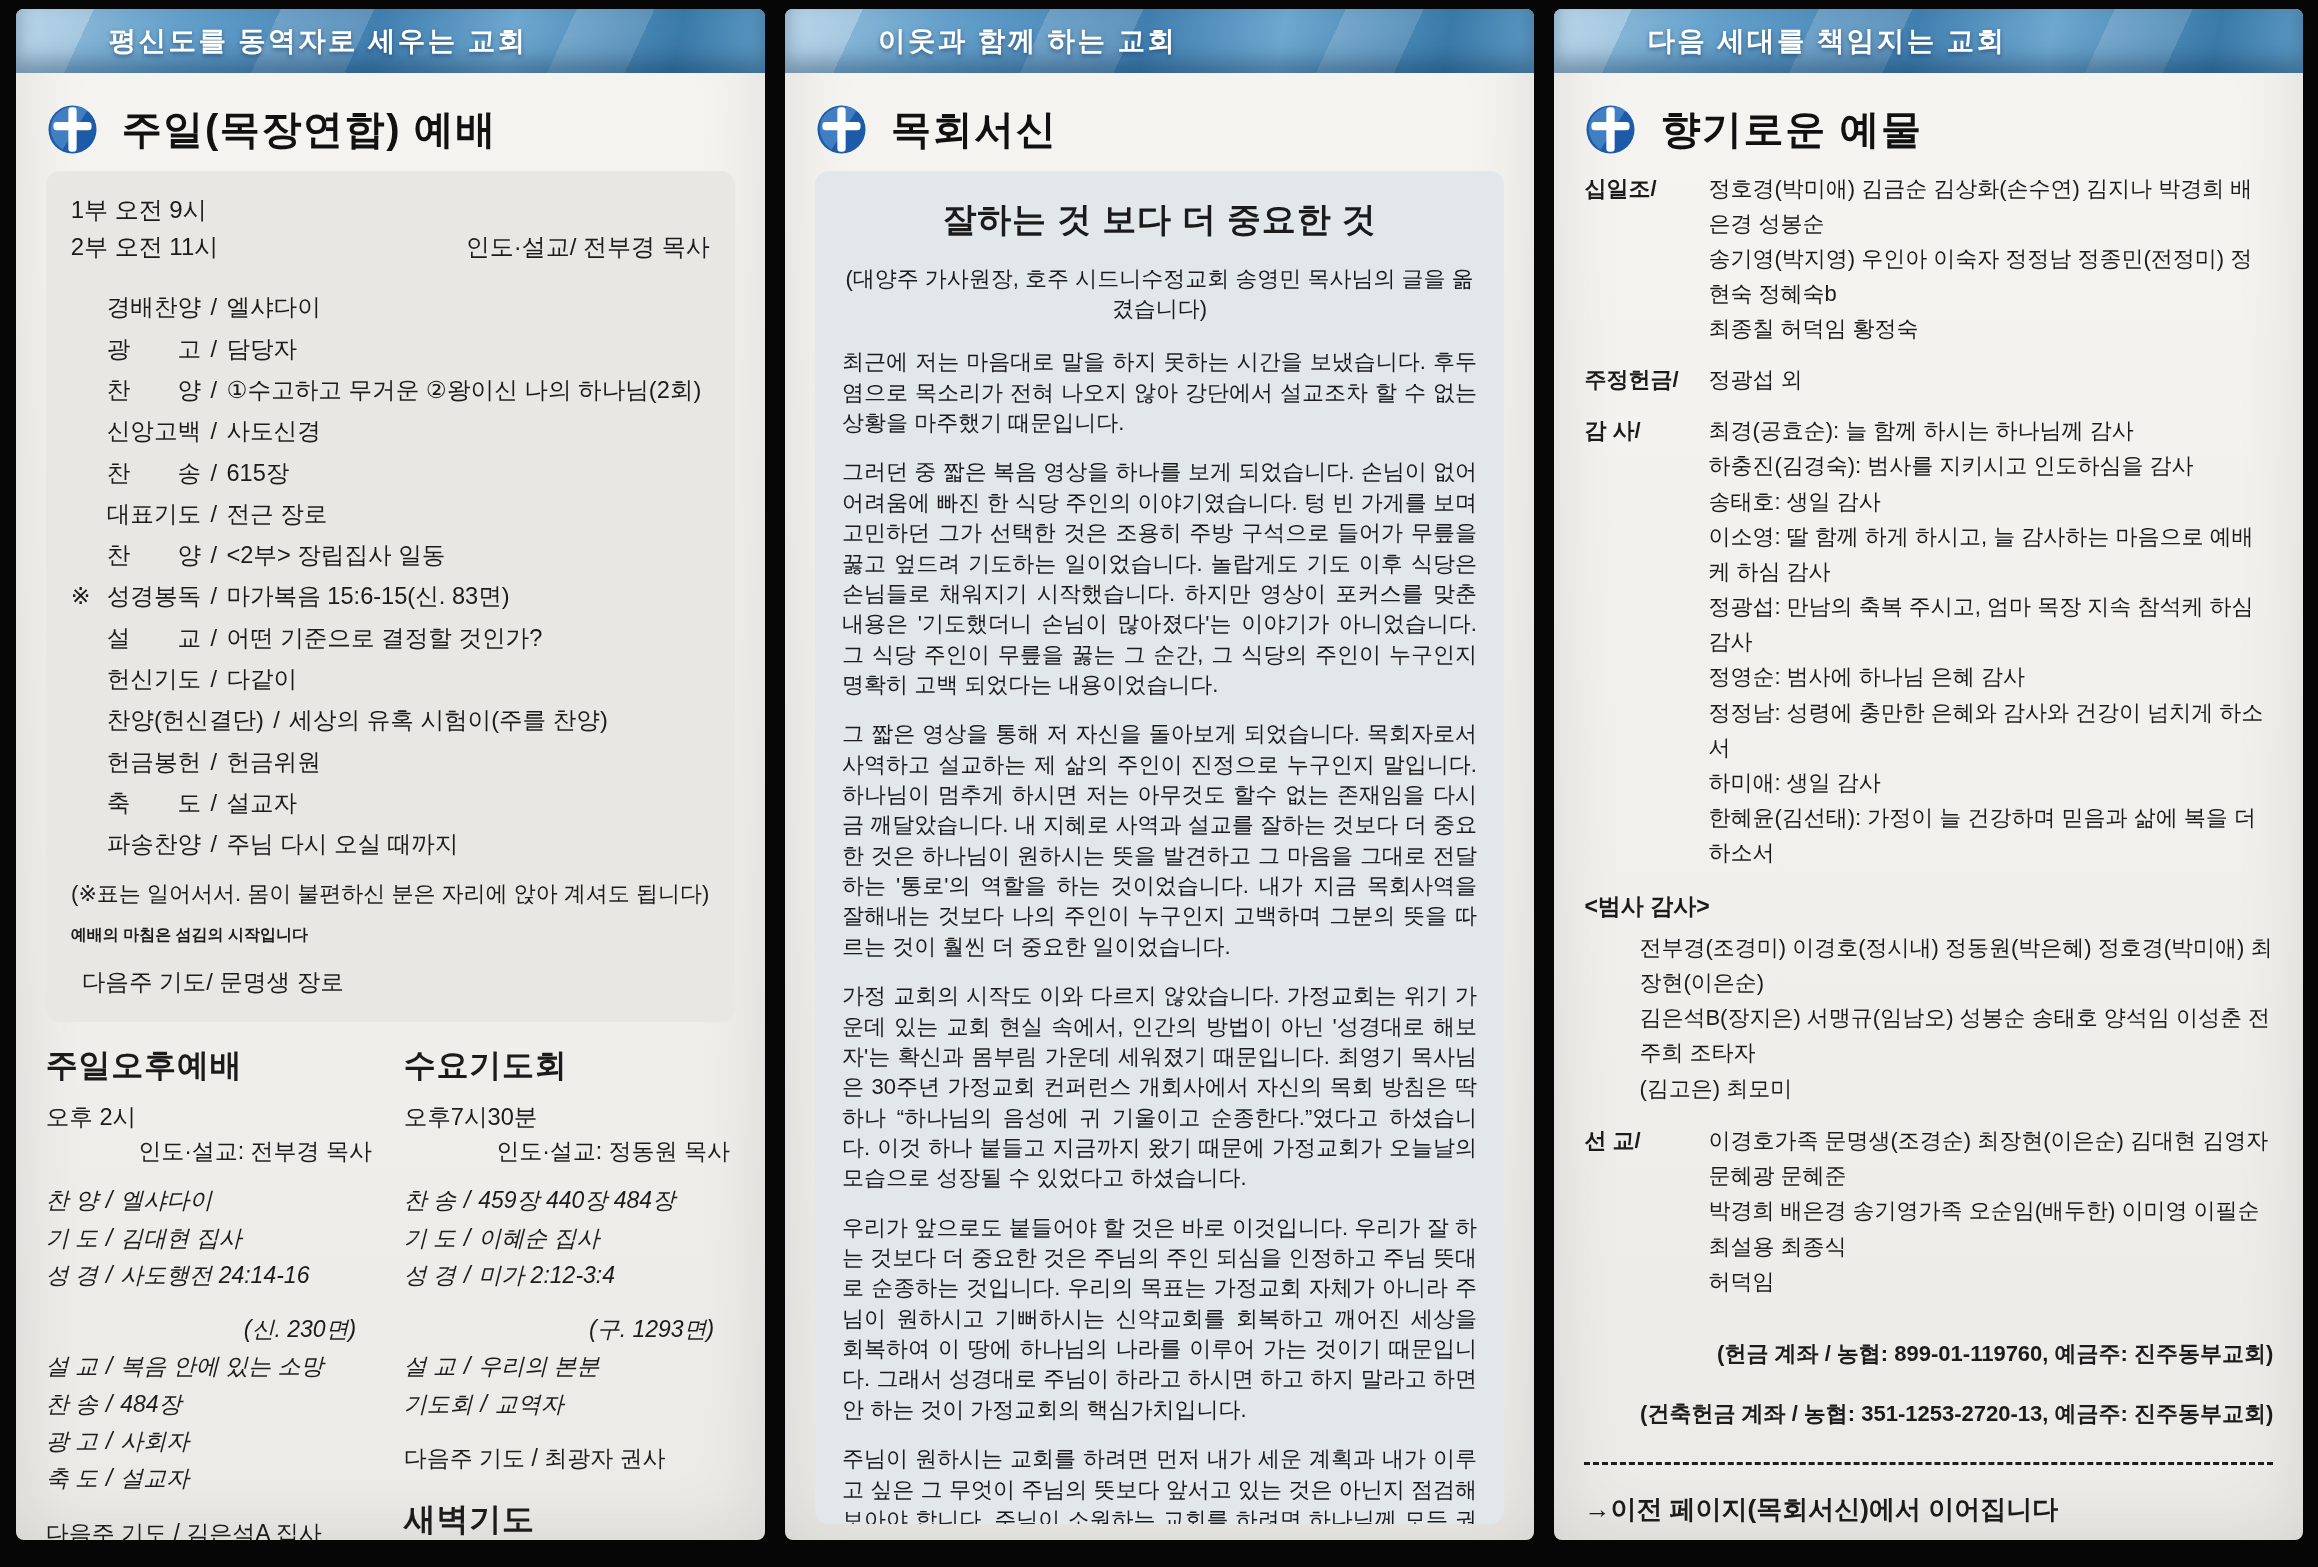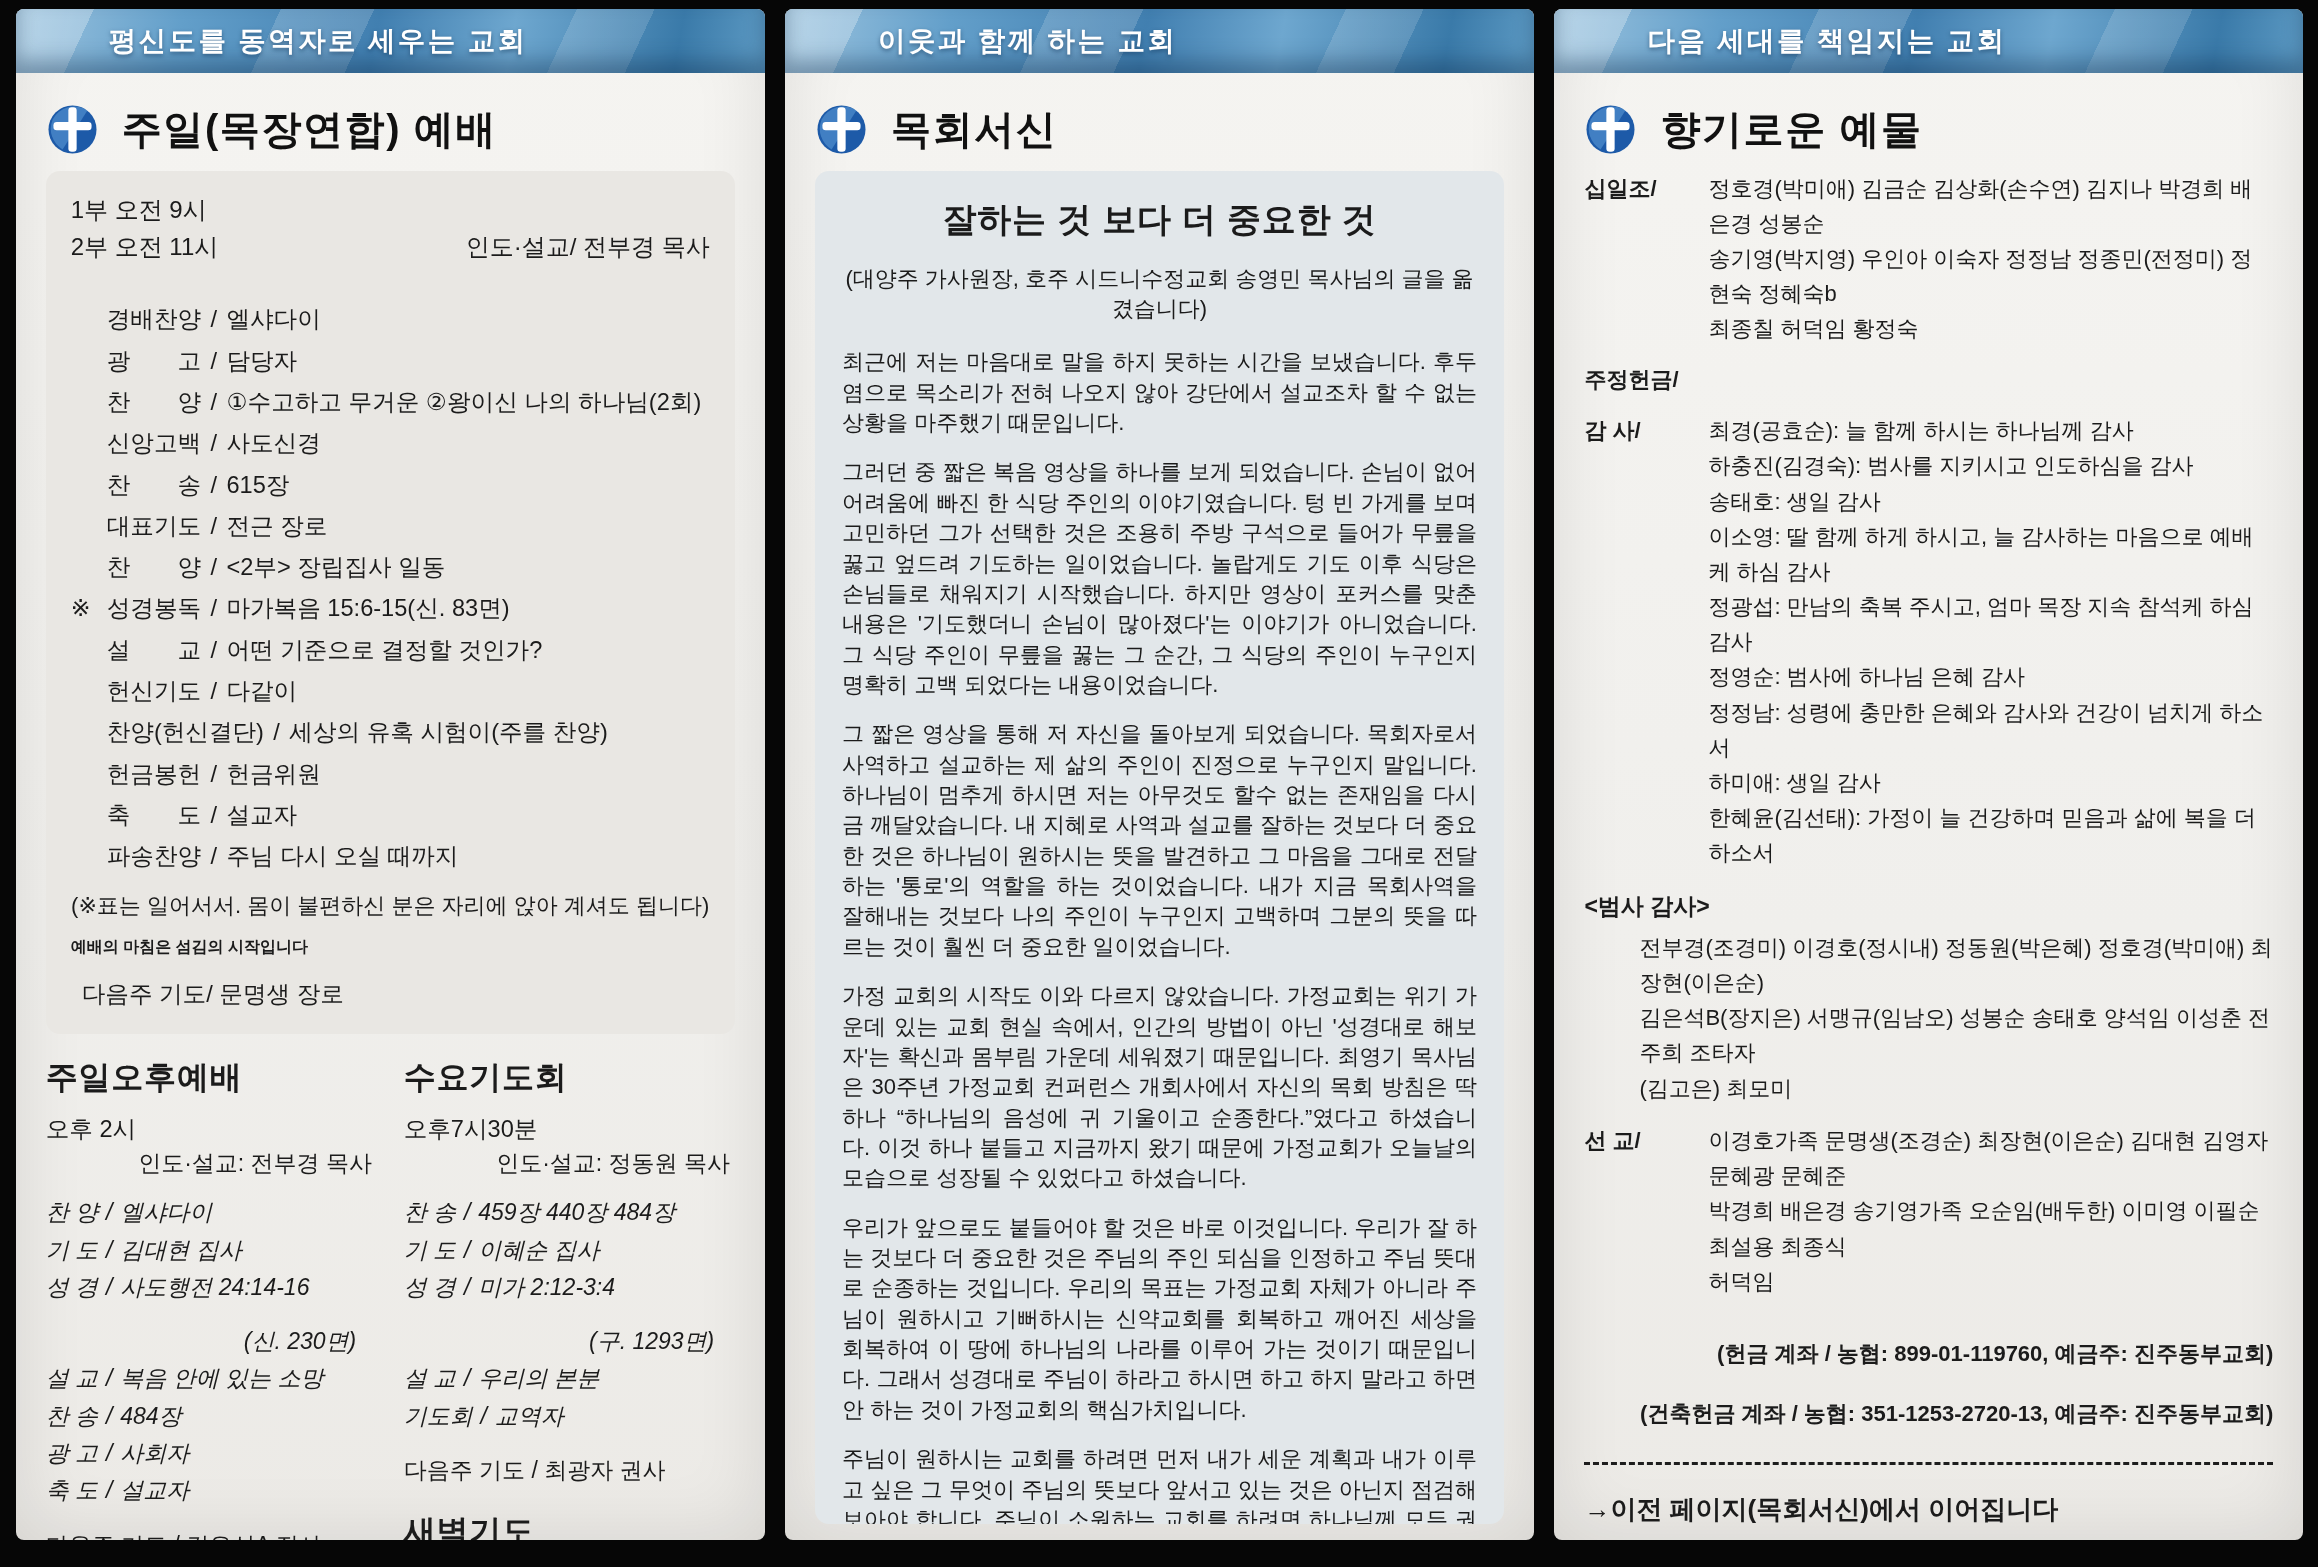--- a/index.html
+++ b/index.html
@@ -25,21 +25,21 @@
     box-shadow:inset 0 -12.6px 20.4px rgba(12,44,76,.38);
     text-shadow:0 1.6px 4.7px rgba(16,48,82,.55);
   }
   .paper{flex:1;min-height:0;overflow:hidden;padding:15.7px 30px 15.7px;display:flex;flex-direction:column;}
   .head{display:flex;align-items:center;gap:23px;margin:12.6px 0 14px;}
   .head h1{margin:0;font-size:40px;font-weight:800;letter-spacing:1.6px;color:#111;}
   .logo{width:53px;height:53px;flex:none;display:inline-block;}
 
   
   .box{background:#e9e7e3;border-radius:14px;padding:20.4px 25px 23.6px;}
-  .meta{display:flex;justify-content:space-between;align-items:flex-end;font-size:24px;line-height:1.55;margin-bottom:34px;}
+  .meta{display:flex;justify-content:space-between;align-items:flex-end;font-size:24px;line-height:1.55;margin-bottom:22px;}
   .order{list-style:none;margin:0;padding:0 0 0 36px;font-size:23.6px;}
   .order li{line-height:1.75;}
   .pre{display:inline-block;width:36px;margin-left:-36px;}
   .sep{margin:0 9.4px;}
   .note{font-size:22px;margin:14px 0 0;text-align:center;}
   .closing{font-weight:800;text-align:left;font-size:16px;margin:15.7px 0 0;}
   .nextweek{font-size:23.6px;margin:20.4px 0 0;padding-left:11px;}
   .twocol{display:flex;gap:27px;margin-top:22px;}
   .col{flex:1;min-width:0;}
   .col h2{margin:0 0 12.6px;font-size:32px;font-weight:800;letter-spacing:0.8px;}
@@ -214,20 +214,21 @@
         <div class="rbody">
 
         <div>정호경(박미애) 김금순 김상화(손수연) 김지나 박경희 배은경 성봉순</div>
             <div>송기영(박지영) 우인아 이숙자 정정남 정종민(전정미) 정현숙 정혜숙b</div>
             <div>최종칠 허덕임 황정숙</div>
           </div>
       </div>
 
       <div class="rrow">
         <span class="rlabel">주정헌금/</span>
+        <div class="rbody">정광섭 외</div>
       </div>
 
       <div class="rrow">
         <span class="rlabel">감 사/</span>
         <div class="rbody">
 
         <div>최경(공효순): 늘 함께 하시는 하나님께 감사</div>
             <div>하충진(김경숙): 범사를 지키시고 인도하심을 감사</div>
             <div>송태호: 생일 감사</div>
             <div>이소영: 딸 함께 하게 하시고, 늘 감사하는 마음으로 예배케 하심 감사</div>

